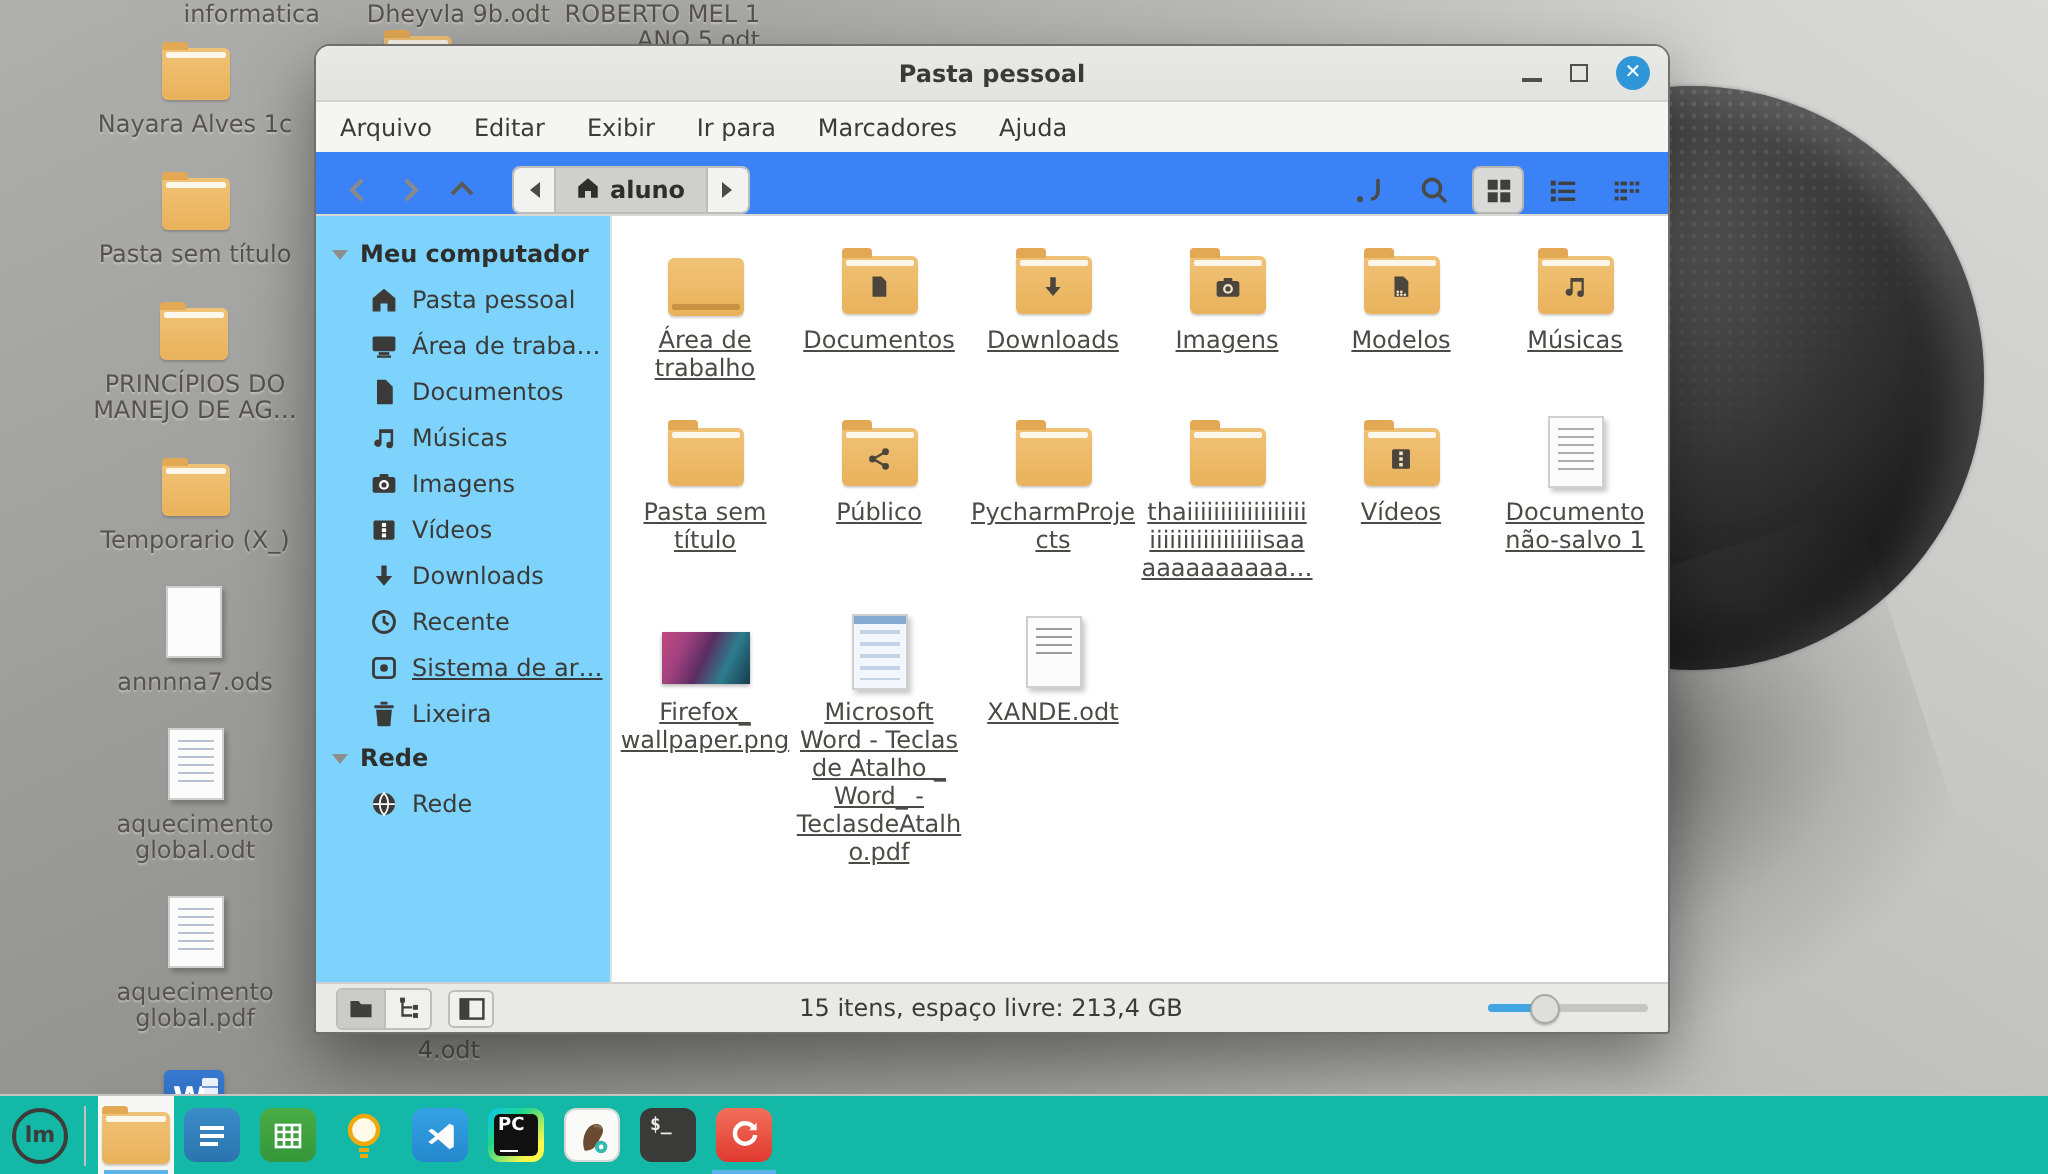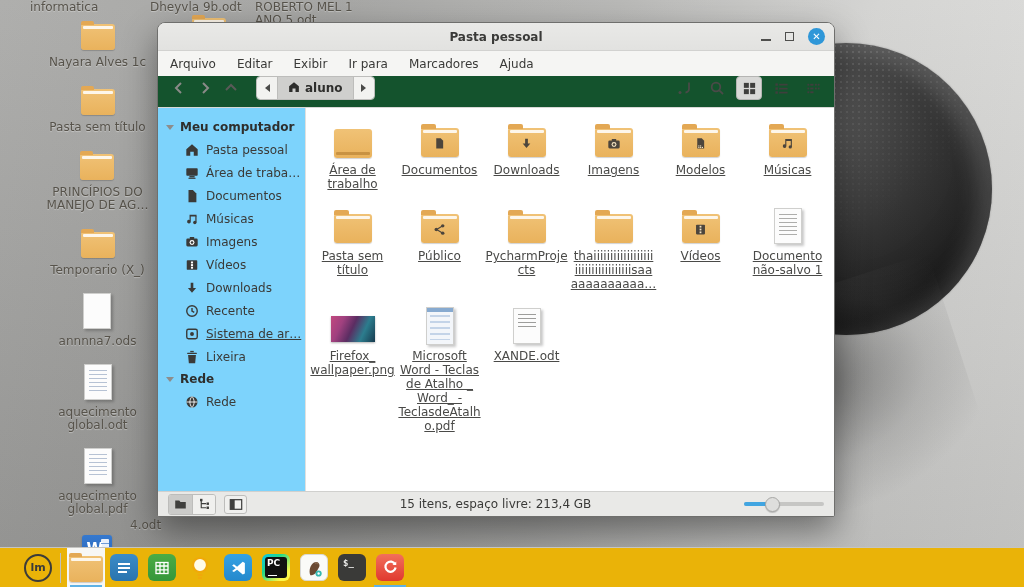--- a/index.html
+++ b/index.html
@@ -16,21 +16,21 @@
     box-shadow: inset -14px 6px 22px rgba(255,255,255,.20), inset 10px -24px 40px rgba(0,0,0,.55), 0 0 2px rgba(0,0,0,.3); }
   .sphere-speck { position:absolute; left:700px; top:43px; width:292px; height:292px; border-radius:50%;
     background-image:radial-gradient(rgba(255,255,255,.55) 1px, transparent 1.4px);
     background-size:6px 6px; opacity:.22;
     -webkit-mask-image:linear-gradient(145deg,#000 22%, transparent 62%); mask-image:linear-gradient(145deg,#000 22%, transparent 62%); }
   .sphere-shadow { position:absolute; left:630px; top:300px; width:340px; height:220px;
     background:radial-gradient(ellipse at 55% 40%, rgba(30,30,30,.50) 0%, rgba(90,90,90,.18) 45%, rgba(120,120,120,0) 72%);
     transform:rotate(-18deg); }
 
   
-  .dt-label { position:absolute; font-size:12px; line-height:13px; text-align:left; color:#57534b;
+  .dt-label { position:absolute; font-size:12px; line-height:13px; text-align:right; color:#57534b;
     text-shadow:0 1px 1px rgba(255,255,255,.38); z-index:1; }
   .dt-col { position:absolute; left:25px; top:20px; width:145px; display:flex; flex-direction:column;
     align-items:center; z-index:1; }
   .dt-item { display:flex; flex-direction:column; align-items:center; margin-bottom:16px; cursor:default; }
   .dt-item .lab { margin-top:6px; font-size:12px; line-height:13px; text-align:center; color:#57534b;
     text-shadow:0 1px 1px rgba(255,255,255,.38); white-space:pre-line; }
   .dt-sliver { position:absolute; left:192px; top:14px; z-index:1; }
 
   
   .fo { position:relative; display:inline-block; width:38px; height:29px;
@@ -77,21 +77,21 @@
     display:flex; align-items:center; position:relative; flex:none; }
   .title { position:absolute; left:0; right:0; text-align:center; font-size:12px; font-weight:600; color:#3a3a38; }
   .win-btns { margin-left:auto; display:flex; align-items:center; gap:14px; padding-right:9px; z-index:1; }
   .btn-min { width:10px; height:2px; background:#4f4f4d; margin-top:6px; }
   .btn-max { width:9px; height:9px; border:1.5px solid #4f4f4d; background:transparent; }
   .btn-close { width:17px; height:17px; border-radius:50%; background:#2f97d8; display:flex; align-items:center;
     justify-content:center; color:#fff; font-size:10px; font-weight:bold; line-height:1; }
   .menubar { height:25px; background:#f5f5f3; display:flex; align-items:center; gap:21px; padding-left:12px;
     font-size:12px; color:#3a3a38; flex:none; }
   .menubar span { cursor:default; }
-  .toolbar { height:32px; background:#14532d; border-bottom:1px solid #d8d8d6; display:flex; align-items:flex-start;
+  .toolbar { height:32px; background:#3b82f6; border-bottom:1px solid #d8d8d6; display:flex; align-items:flex-end;
     padding:0 8px; flex:none; }
   .nav-btn { width:26px; height:24px; display:flex; align-items:center; justify-content:center; }
   .crumbs { display:flex; margin-left:12px; height:24px; border:1px solid #bdbdbb; border-radius:4px; overflow:hidden; }
   .crumb-arrow { width:20px; background:#f2f2f0; display:flex; align-items:center; justify-content:center; }
   .crumb-cur { background:#cfcfcd; display:flex; align-items:center; gap:5px; padding:0 10px;
     font-size:12px; font-weight:bold; color:#2e2e2c; border-left:1px solid #bdbdbb; border-right:1px solid #bdbdbb; }
   .tri-l { width:0; height:0; border-top:4px solid transparent; border-bottom:4px solid transparent; border-right:5px solid #4a4a48; }
   .tri-r { width:0; height:0; border-top:4px solid transparent; border-bottom:4px solid transparent; border-left:5px solid #4a4a48; }
   .tb-right { margin-left:auto; display:flex; align-items:center; gap:6px; }
   .tb-ic { width:26px; height:24px; display:flex; align-items:center; justify-content:center; border-radius:4px; }
@@ -118,22 +118,22 @@
   .st-btn + .st-btn { border-left:1px solid #bdbdbb; }
   .st-single { border:1px solid #bdbdbb; border-radius:3px; }
   .st-text { flex:1; text-align:center; font-size:12px; color:#3a3a38; }
   .slider { position:relative; width:80px; height:16px; display:flex; align-items:center; }
   .slider .track { width:100%; height:4px; border-radius:2px; background:#c6c6c4; }
   .slider .fill { position:absolute; left:0; width:28px; height:4px; border-radius:2px; background:#41a5e1; }
   .slider .knob { position:absolute; left:21px; width:15px; height:15px; border-radius:50%;
     background:#dededc; border:1px solid #a8a8a6; box-shadow:0 1px 1px rgba(0,0,0,.2); }
 
   
-  .taskbar { position:absolute; left:0; right:0; bottom:0; height:40px; background:#eab308;
-    border-top:1px solid #c4c4c2; display:flex; align-items:center; z-index:10; padding-left:24px; }
+  .taskbar { position:absolute; left:0; right:0; bottom:0; height:40px; background:#14b8a6;
+    border-top:1px solid #c4c4c2; display:flex; align-items:center; z-index:10; padding-left:6px; }
   .mint-btn { width:28px; height:28px; border-radius:50%; border:2.5px solid #3c3c3a; display:flex;
     align-items:center; justify-content:center; font-size:11px; font-weight:bold; color:#3c3c3a; margin-right:8px; }
   .tb-sep { width:1px; height:30px; background:#c0c0be; margin-right:6px; }
   .tb-cell { position:relative; width:38px; height:40px; display:flex; align-items:center; justify-content:center; }
   .tb-cell.active { background:#f7f7f5; }
   .tb-cell.running::after { content:""; position:absolute; bottom:0; left:3px; right:3px; height:3px; background:#5fb2e5; }
   .app-sq { width:28px; height:27px; border-radius:6px; display:flex; align-items:center; justify-content:center; position:relative; }
   .app-writer { background:linear-gradient(#3b8cc8,#2a74ae); }
   .app-calc { background:linear-gradient(#4aac44,#35963a); }
   .app-vscode { background:linear-gradient(#35a2e4,#2488cc); }

